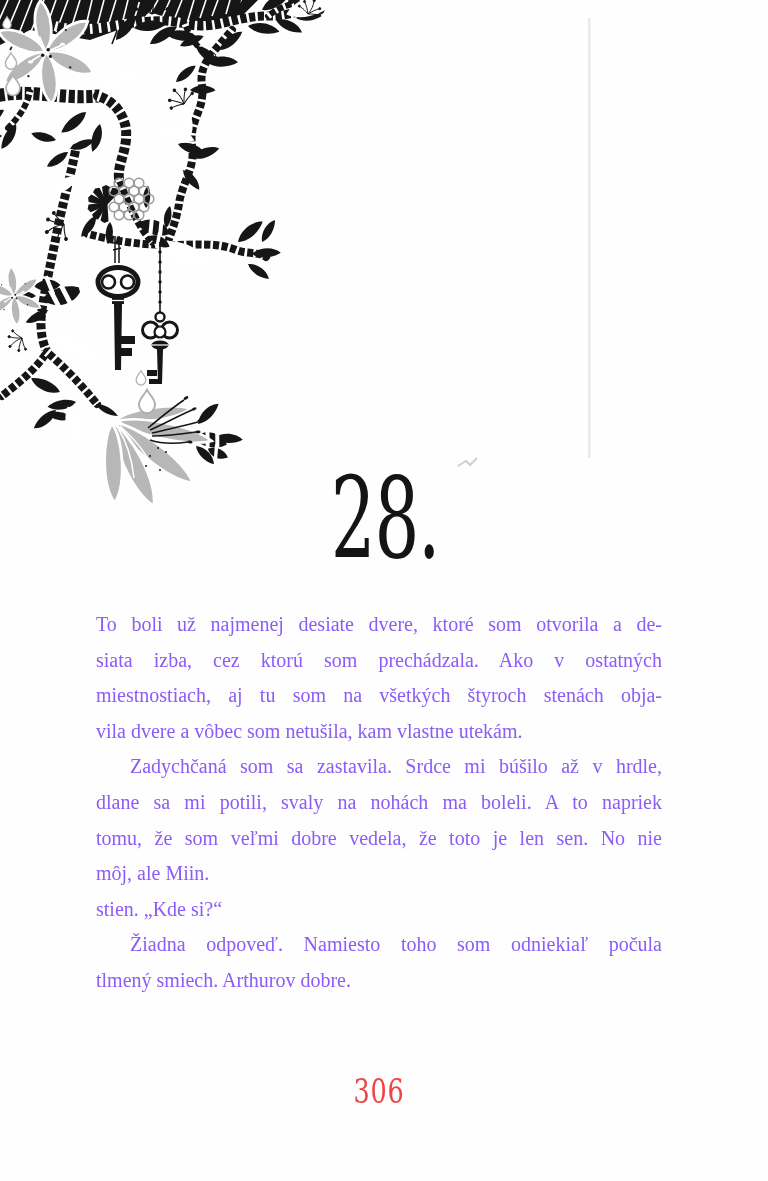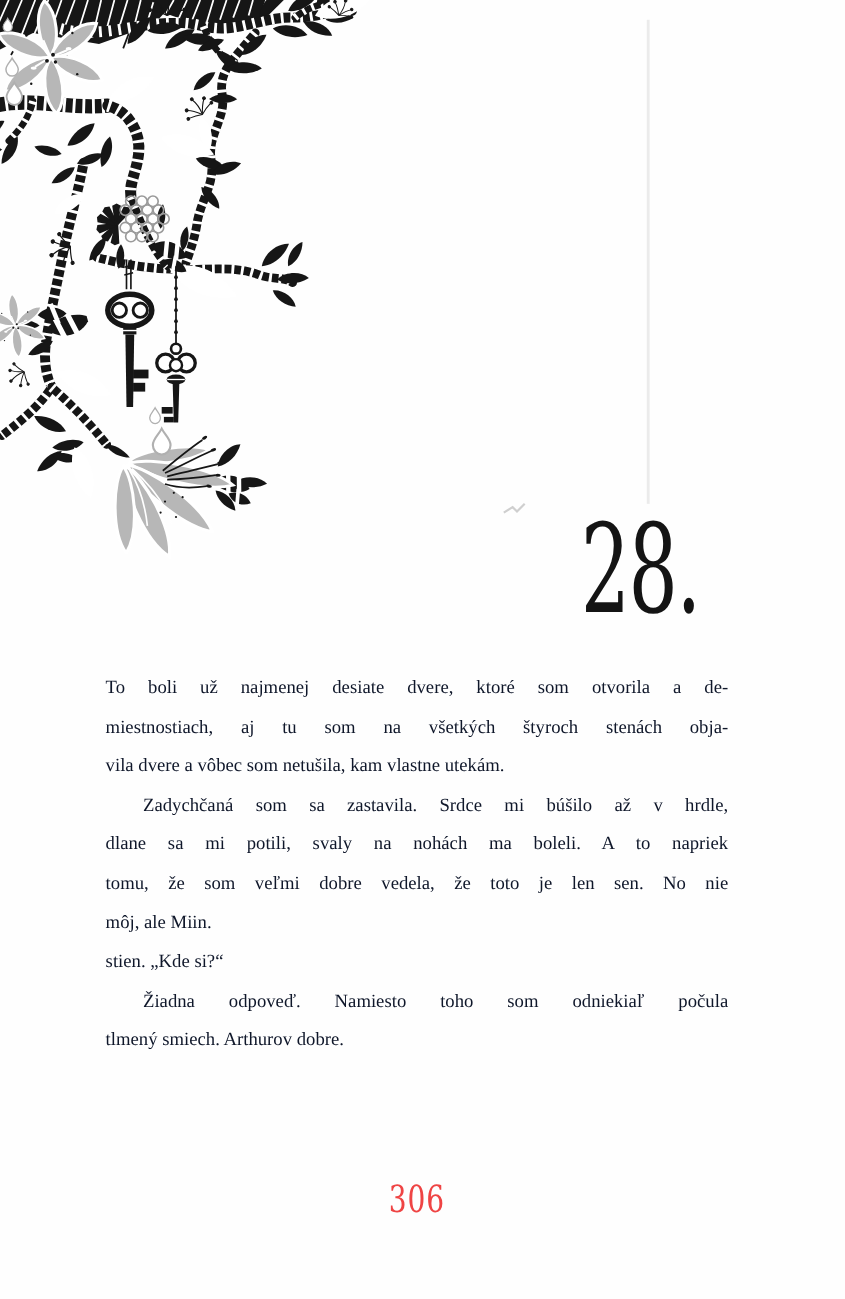--- a/index.html
+++ b/index.html
@@ -10,26 +10,26 @@
   .illo{position:absolute;left:0;top:0;}
   .br{stroke:var(--ink);fill:none;stroke-linecap:round;}
   .st{stroke:#fff;fill:none;stroke-dasharray:2.6 6.2;}
   .lf{fill:var(--ink);}
   .ink{fill:var(--ink);}
   .pet{fill:var(--fgray);stroke:#fff;stroke-width:2.5;}
   .honey{stroke:var(--bgray);fill:none;stroke-width:1.5;}
   .drop{stroke:var(--dgray);fill:#fff;stroke-width:1.7;}
   .artifact{stroke:#cfcfcf;fill:none;}
   
-  .chapter{position:absolute;left:102px;top:462px;width:566px;text-align:right;
+  .chapter{position:absolute;left:102px;top:462px;width:566px;text-align:center;
            font-family:"DejaVu Serif",serif;font-size:112px;line-height:112px;color:#141414;}
   .chapter .squeeze{display:inline-block;transform:scaleX(0.63);transform-origin:50% 50%;letter-spacing:-2px;}
   
   #text-block{position:absolute;left:96px;top:607px;width:566px;
-              font-size:17px;line-height:35.6px;color:#0f172a;}
+              font-size:20px;line-height:35.6px;color:#8b5cf6;}
   .line{text-align:justify;text-align-last:justify;white-space:normal;}
   .line.last{text-align-last:left;}
   .line.indent{text-indent:34px;}
   
   .pagenum{position:absolute;left:96px;top:1074px;width:566px;text-align:center;
            font-family:"DejaVu Serif",serif;font-size:34px;line-height:34px;color:#ef4444;}
   .pagenum .squeeze{display:inline-block;transform:scaleX(0.75);letter-spacing:1px;}
 </style>
 </head>
 <body>
@@ -309,20 +309,21 @@
     <rect x="588" y="18" width="2.6" height="440" fill="#e9e9e9" opacity="0.9"></rect>
     <path class="artifact" stroke-width="2" d="M458,466 L466,461 L470,465 L477,458"></path>
   </svg>
 
   <div class="chapter">
     <span class="squeeze">28.</span>
   </div>
 
   <div id="text-block">
       <div class="line">To boli už najmenej desiate dvere, ktoré som otvorila a de-</div>
+      <div class="line">siata izba, cez ktorú som prechádzala. Ako v ostatných</div>
       <div class="line">miestnostiach, aj tu som na všetkých štyroch stenách obja-</div>
       <div class="line last">vila dvere a vôbec som netušila, kam vlastne utekám.</div>
       <div class="line indent">Zadychčaná som sa zastavila. Srdce mi búšilo až v hrdle,</div>
       <div class="line">dlane sa mi potili, svaly na nohách ma boleli. A to napriek</div>
       <div class="line">tomu, že som veľmi dobre vedela, že toto je len sen. No nie</div>
       <div class="line last">môj, ale Miin.</div>
       <div class="line last">stien. „Kde si?“</div>
       <div class="line indent">Žiadna odpoveď. Namiesto toho som odniekiaľ počula</div>
       <div class="line last">tlmený smiech. Arthurov dobre.</div>
     </div>

